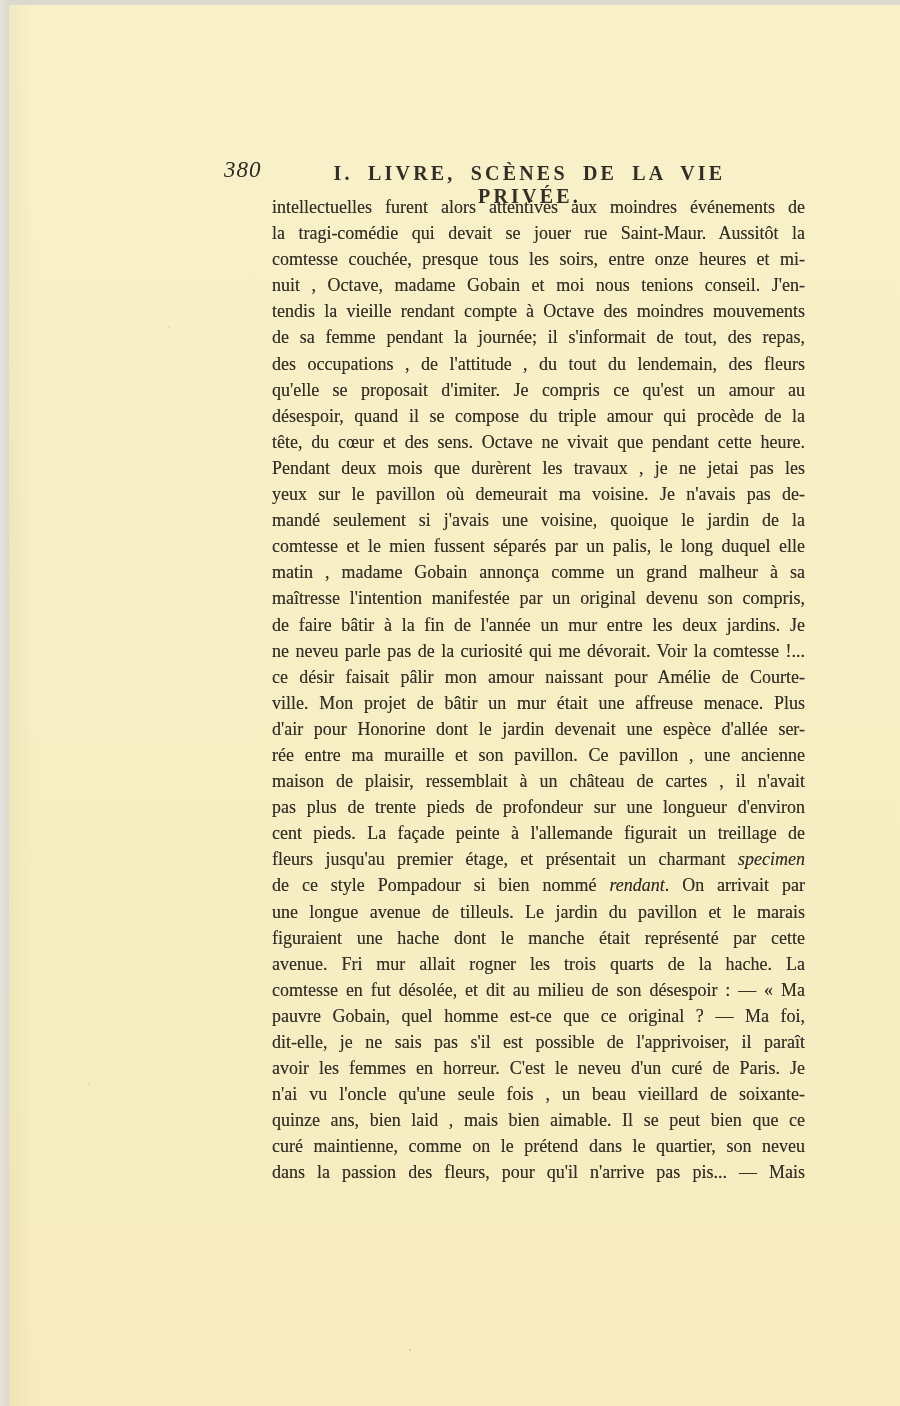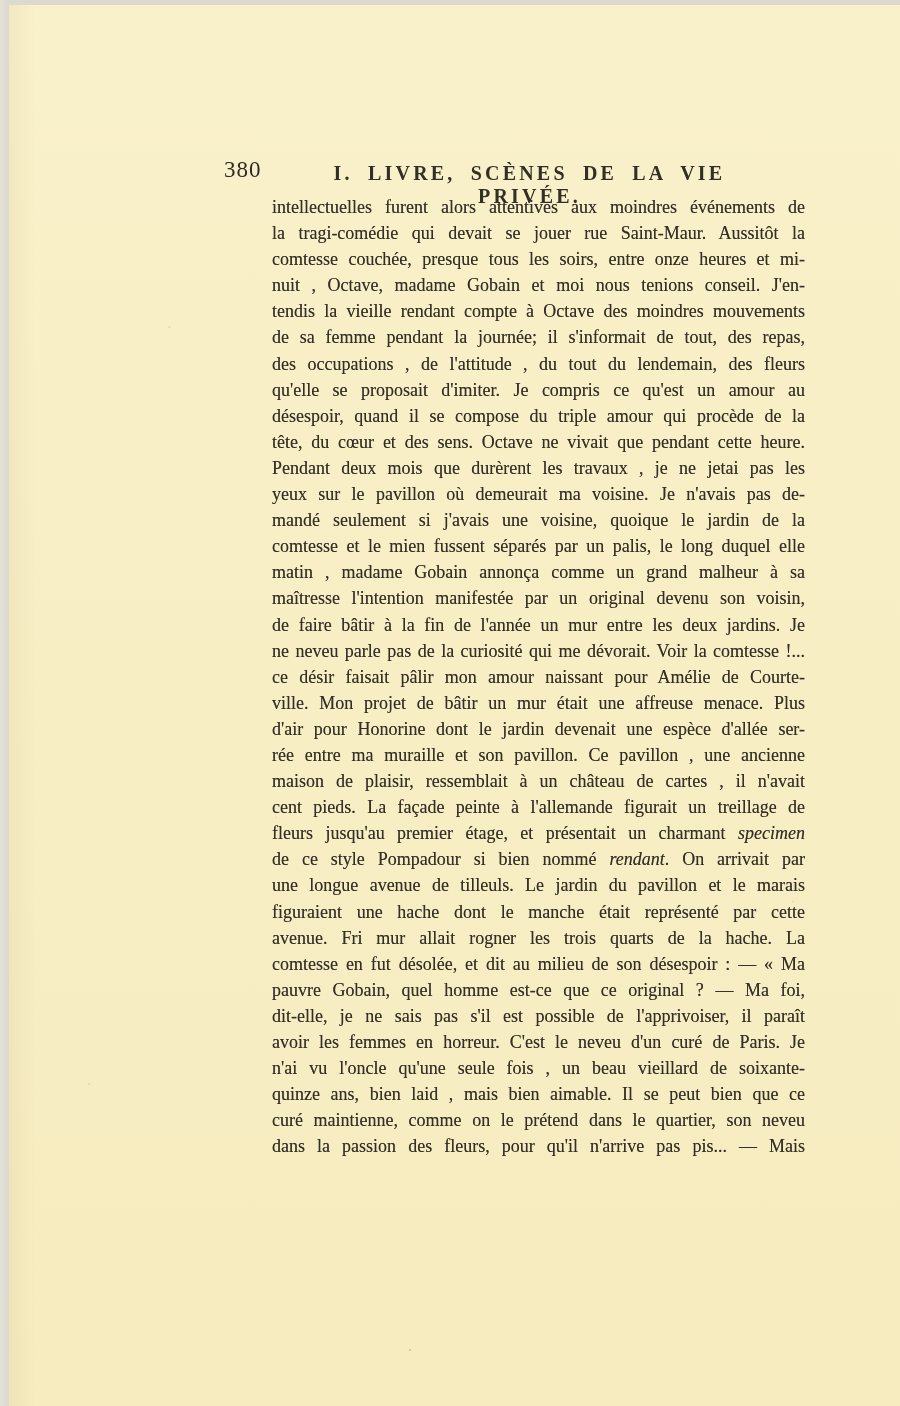--- a/index.html
+++ b/index.html
@@ -45,20 +45,21 @@
     position: relative;
     height: 34px;
   }
   .page-number {
     position: absolute;
     left: 0;
     top: 0;
     font-size: 23px;
     letter-spacing: 1px;
     color: #2f2b24;
+    font-style: italic;
   }
   .running-title {
     position: absolute;
     left: 60px;
     right: 30px;
     top: 5px;
     text-align: center;
     font-size: 20px;
     font-weight: 700;
     letter-spacing: 3.2px;
@@ -103,28 +104,29 @@
         <div class="line"><span>de sa femme pendant la journée; il s'informait de tout, des repas,</span></div>
         <div class="line"><span>des occupations , de l'attitude , du tout du lendemain, des fleurs</span></div>
         <div class="line"><span>qu'elle se proposait d'imiter. Je compris ce qu'est un amour au</span></div>
         <div class="line"><span>désespoir, quand il se compose du triple amour qui procède de la</span></div>
         <div class="line"><span>tête, du cœur et des sens. Octave ne vivait que pendant cette heure.</span></div>
         <div class="line"><span>Pendant deux mois que durèrent les travaux , je ne jetai pas les</span></div>
         <div class="line"><span>yeux sur le pavillon où demeurait ma voisine. Je n'avais pas de-</span></div>
         <div class="line"><span>mandé seulement si j'avais une voisine, quoique le jardin de la</span></div>
         <div class="line"><span>comtesse et le mien fussent séparés par un palis, le long duquel elle</span></div>
         <div class="line"><span>matin , madame Gobain annonça comme un grand malheur à sa</span></div>
-        <div class="line"><span>maîtresse l'intention manifestée par un original devenu son voisin,</span></div>
+        <div class="line"><span>maîtresse l'intention manifestée par un original devenu son compris,</span></div>
         <div class="line"><span>de faire bâtir à la fin de l'année un mur entre les deux jardins. Je</span></div>
         <div class="line"><span>ne neveu parle pas de la curiosité qui me dévorait. Voir la comtesse !...</span></div>
         <div class="line"><span>ce désir faisait pâlir mon amour naissant pour Amélie de Courte-</span></div>
         <div class="line"><span>ville. Mon projet de bâtir un mur était une affreuse menace. Plus</span></div>
         <div class="line"><span>d'air pour Honorine dont le jardin devenait une espèce d'allée ser-</span></div>
         <div class="line"><span>rée entre ma muraille et son pavillon. Ce pavillon , une ancienne</span></div>
         <div class="line"><span>maison de plaisir, ressemblait à un château de cartes , il n'avait</span></div>
+        <div class="line"><span>pas plus de trente pieds de profondeur sur une longueur d'environ</span></div>
         <div class="line"><span>cent pieds. La façade peinte à l'allemande figurait un treillage de</span></div>
         <div class="line"><span>fleurs jusqu'au premier étage, et présentait un charmant </span><span class="it">specimen</span></div>
         <div class="line"><span>de ce style Pompadour si bien nommé </span><span class="it">rendant</span><span>. On arrivait par</span></div>
         <div class="line"><span>une longue avenue de tilleuls. Le jardin du pavillon et le marais</span></div>
         <div class="line"><span>figuraient une hache dont le manche était représenté par cette</span></div>
         <div class="line"><span>avenue. Fri mur allait rogner les trois quarts de la hache. La</span></div>
         <div class="line"><span>comtesse en fut désolée, et dit au milieu de son désespoir : — « Ma</span></div>
         <div class="line"><span>pauvre Gobain, quel homme est-ce que ce original ? — Ma foi,</span></div>
         <div class="line"><span>dit-elle, je ne sais pas s'il est possible de l'apprivoiser, il paraît</span></div>
         <div class="line"><span>avoir les femmes en horreur. C'est le neveu d'un curé de Paris. Je</span></div>

